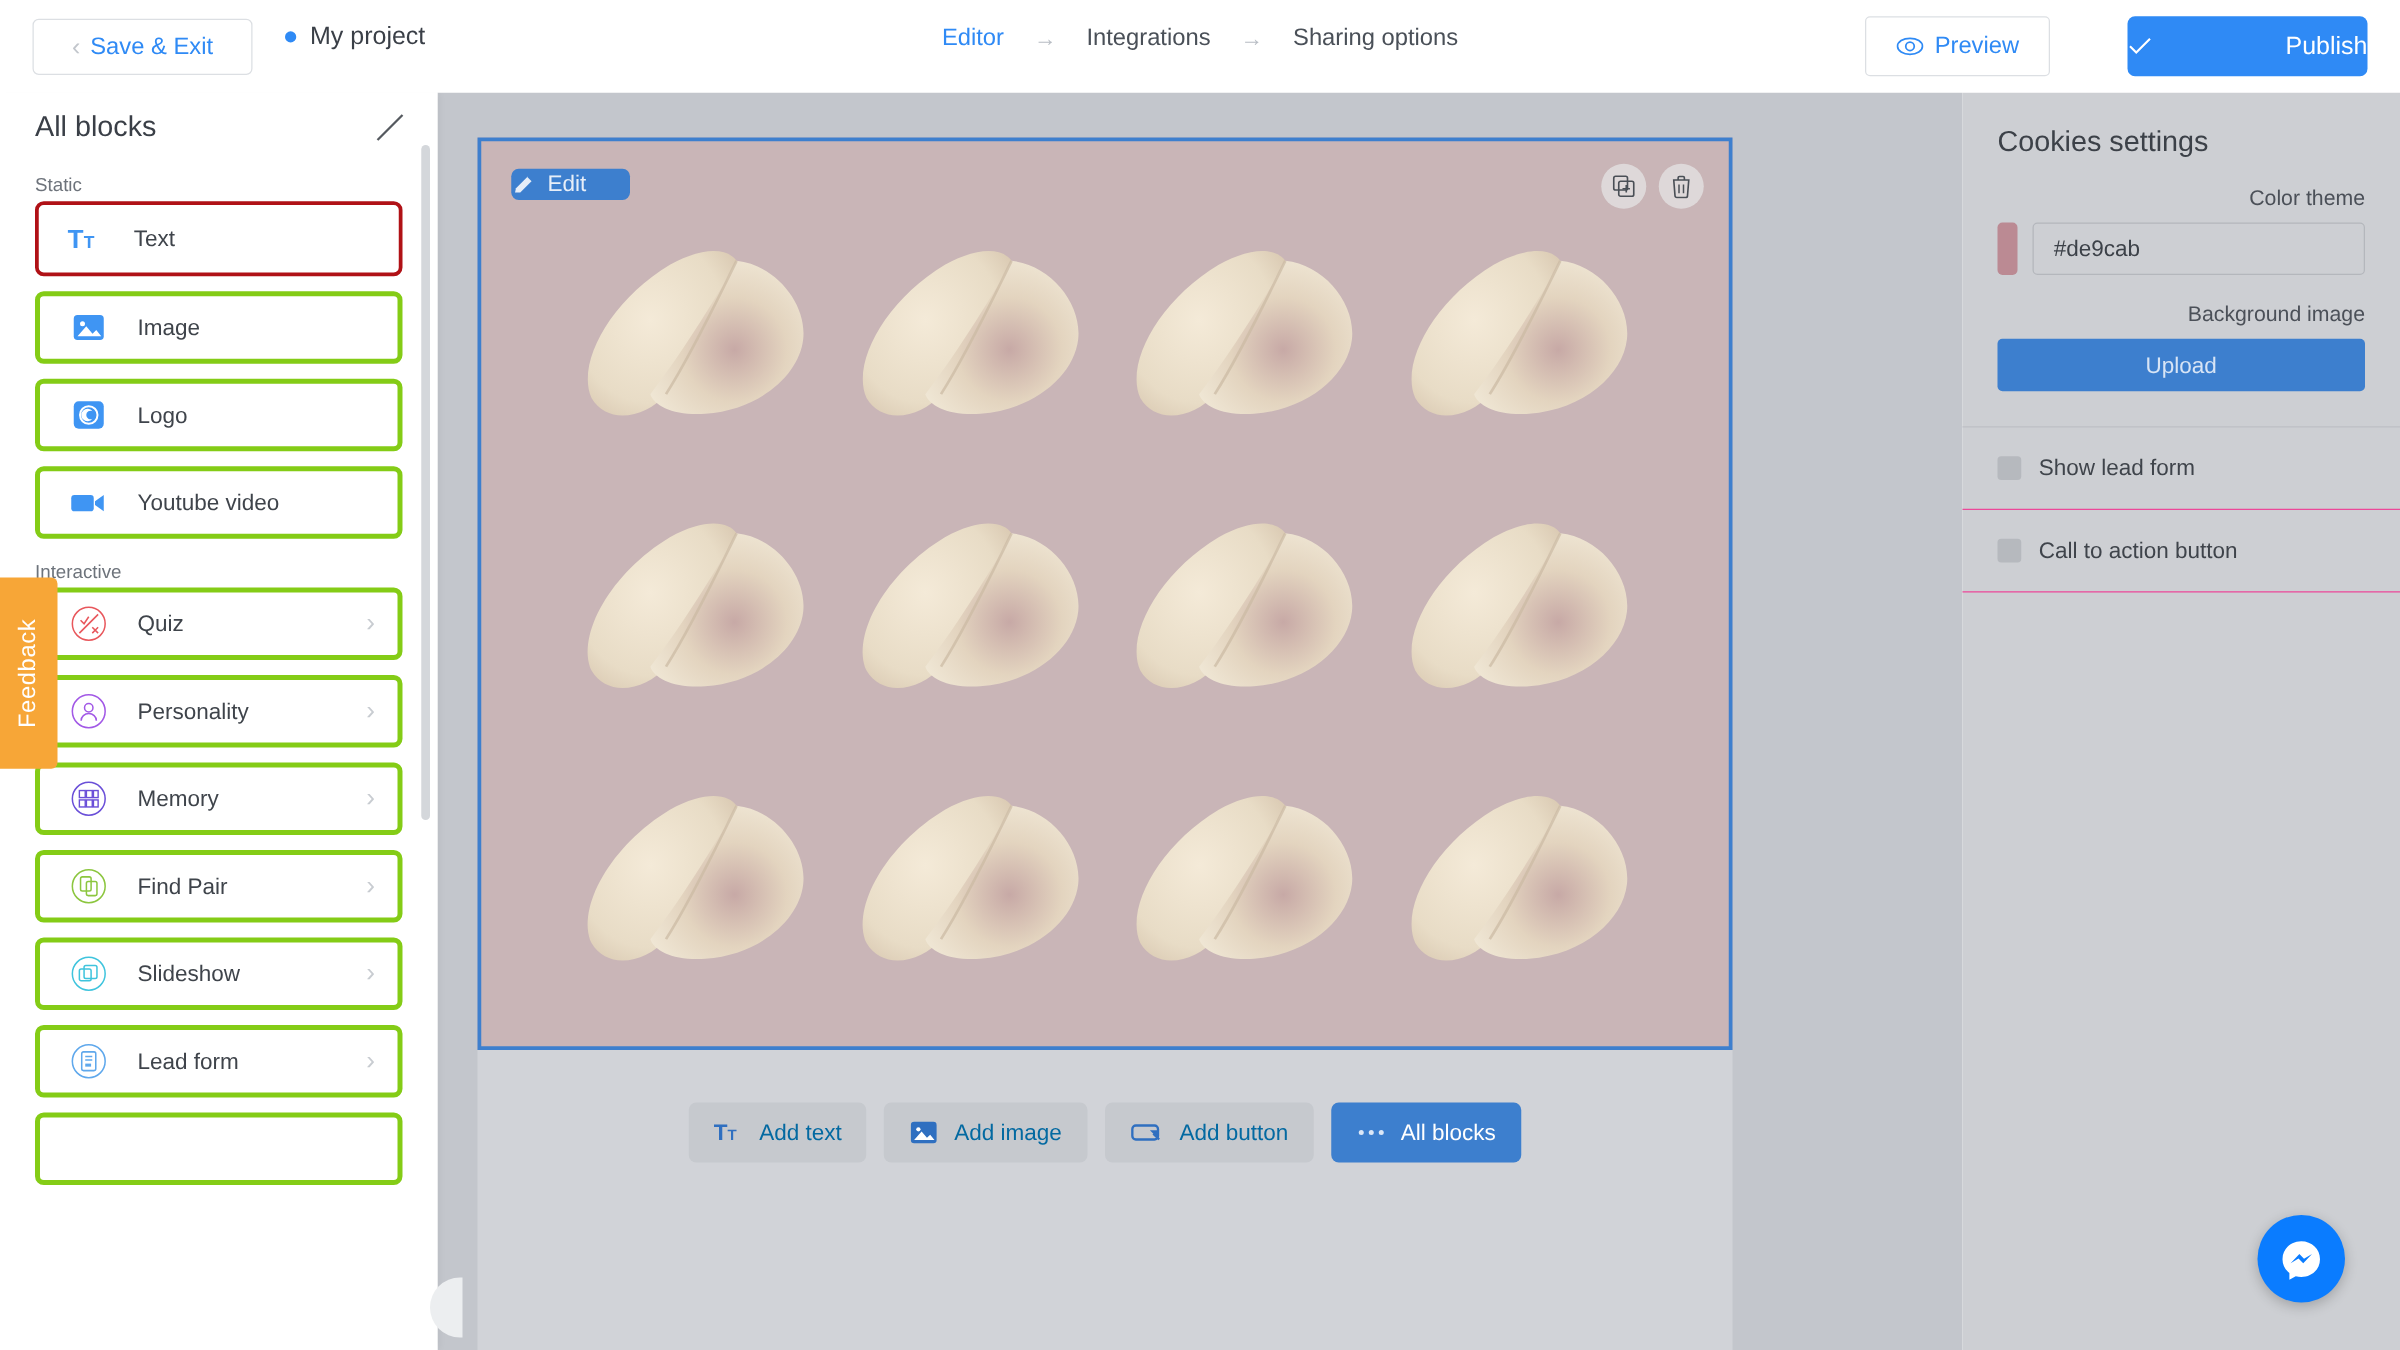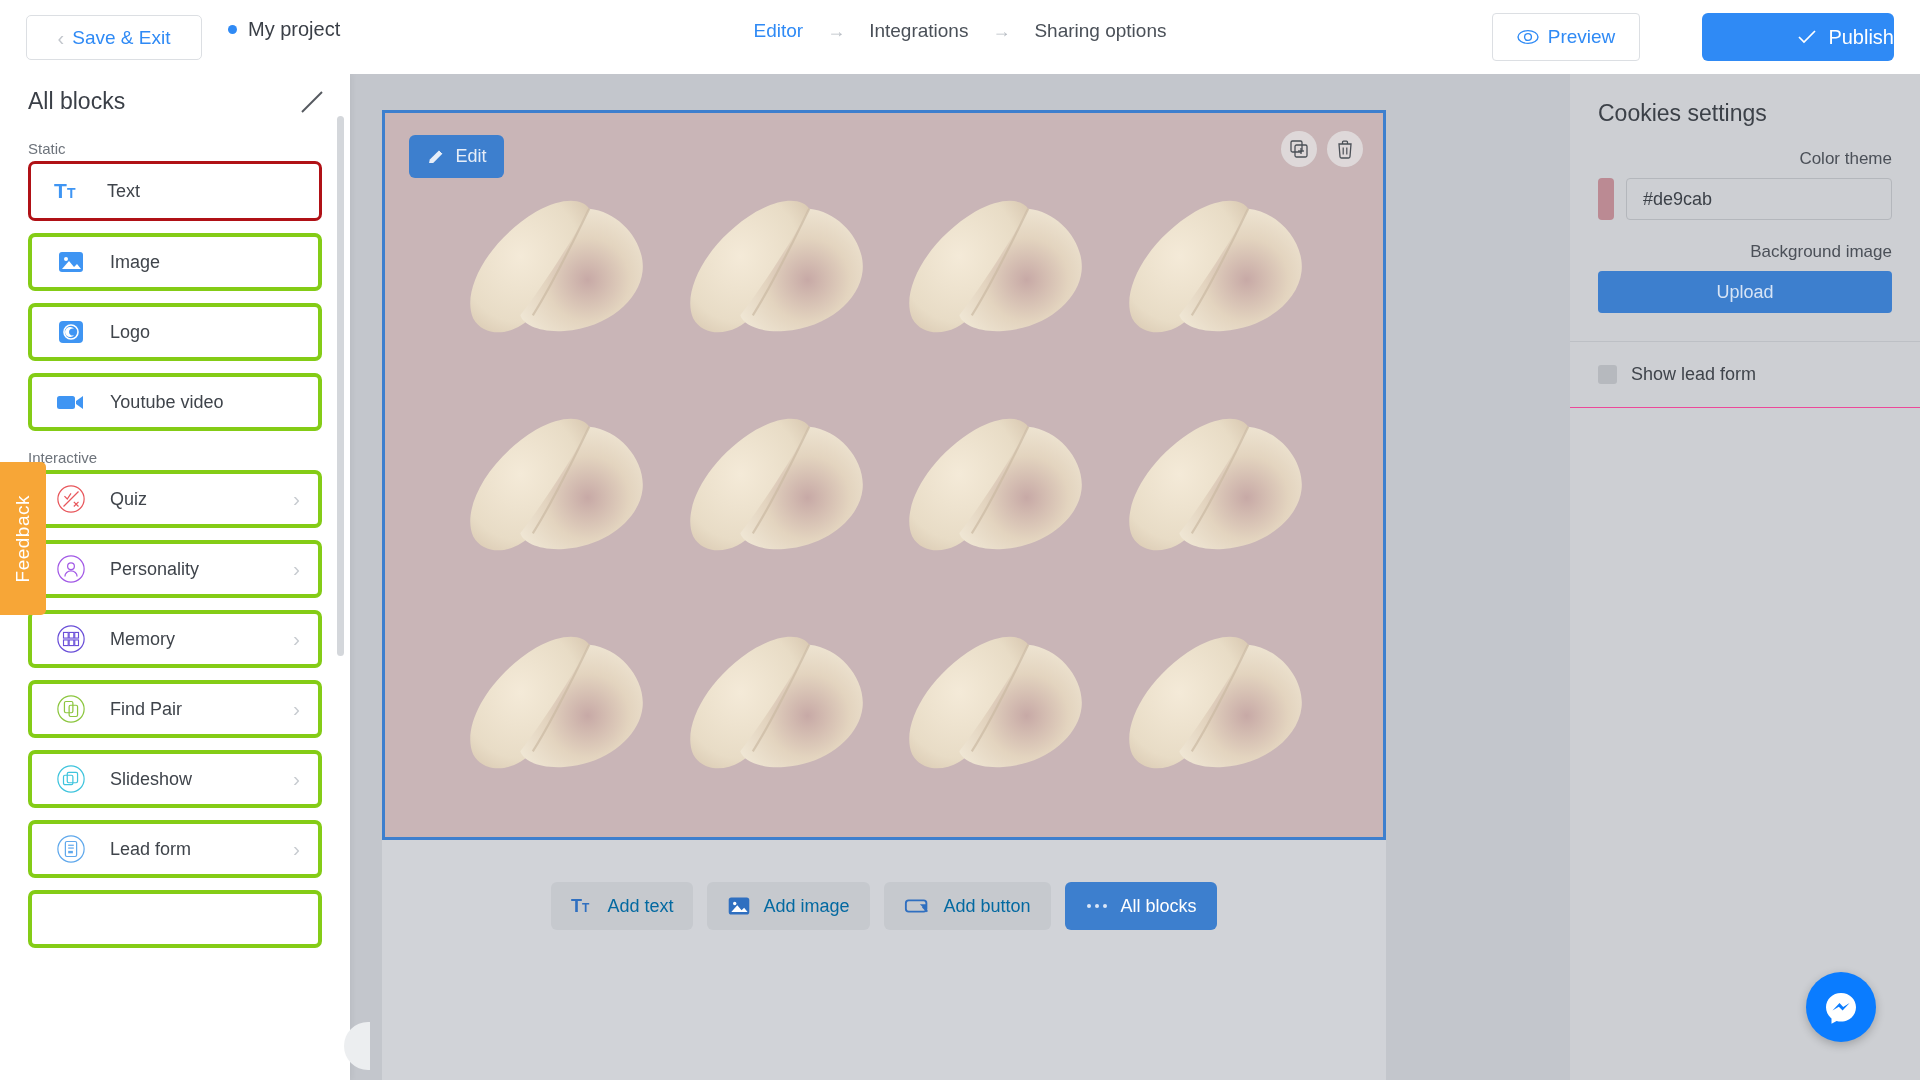--- a/index.html
+++ b/index.html
@@ -48,21 +48,21 @@
   .preview-btn {
     position: absolute; right: 280px; top: 13px;
     width: 148px; height: 48px; border: 1px solid #dcdfe3; border-radius: 4px;
     background: #fff; display: flex; align-items: center; justify-content: center;
     gap: 9px; cursor: pointer;
   }
   .preview-btn .lbl { color: #2f8af5; font-size: 19px; }
   .publish-btn {
     position: absolute; right: 26px; top: 13px;
     width: 192px; height: 48px; border-radius: 6px; background: #2f8af5;
-    display: flex; align-items: center; justify-content: flex-end; gap: 11px;
+    display: flex; align-items: center; justify-content: space-between; gap: 11px;
     cursor: pointer;
   }
   .publish-btn .lbl { color: #fff; font-size: 20px; }
 
   
   .left-panel {
     position: absolute; left: 0; top: 74px; width: 350px; height: 1006px;
     background: #fff; overflow: hidden; z-index: 30;
     box-shadow: 2px 0 6px rgba(0,0,0,0.05);
   }
@@ -134,22 +134,22 @@
     overflow: hidden;
   }
   .cookie-grid {
     position: absolute; left: 0; top: 0; width: 100%; height: 100%;
     display: grid; grid-template-columns: repeat(4, 1fr); grid-template-rows: repeat(3, 1fr);
     padding: 40px 60px 30px 60px;
   }
   .cookie-cell { position: relative; }
   .edit-btn {
     position: absolute; left: 24px; top: 22px;
-    width: 95px; height: 43px; border-radius: 6px; background: #3d7fce;
-    display: flex; align-items: center; justify-content: center; gap: 9px;
+    width: 95px; height: 25px; border-radius: 6px; background: #3d7fce;
+    display: flex; align-items: center; justify-content: flex-start; gap: 9px;
     cursor: pointer; z-index: 5;
   }
   .edit-btn .lbl { color: #e7eef8; font-size: 18px; }
   .blk-tools {
     position: absolute; right: 20px; top: 18px; display: flex; gap: 10px; z-index: 5;
   }
   .blk-tool {
     width: 36px; height: 36px; border-radius: 50%;
     background: rgba(230,230,230,0.72);
     display: flex; align-items: center; justify-content: center; cursor: pointer;
@@ -589,20 +589,24 @@
       </div>
     </div>
 
     <div class="rp-divider"></div>
 
     <div class="rp-check-row">
       <span class="rp-checkbox"></span>
       <span class="rp-check-label">Show lead form</span>
     </div>
 
+    <div class="rp-check-row">
+      <span class="rp-checkbox"></span>
+      <span class="rp-check-label">Call to action button</span>
+    </div>
   </div>
 
   <div class="messenger">
     <svg width="40" height="40" viewBox="0 0 40 40">
       <path d="M20 6 C11.5 6 5 12.3 5 20.3 c0 4.5 2.1 8.5 5.5 11.1 v5.4 l5.1 -2.8 c1.4 0.4 2.9 0.6 4.4 0.6 c8.5 0 15 -6.3 15 -14.3 C35 12.3 28.5 6 20 6 Z" fill="#ffffff"></path>
       <polygon points="11.5,23.5 18.5,16.1 22.2,20 28.6,16.1 21.6,23.6 17.8,19.8" fill="#0a7cff"></polygon>
     </svg>
   </div>
 
 </div>

